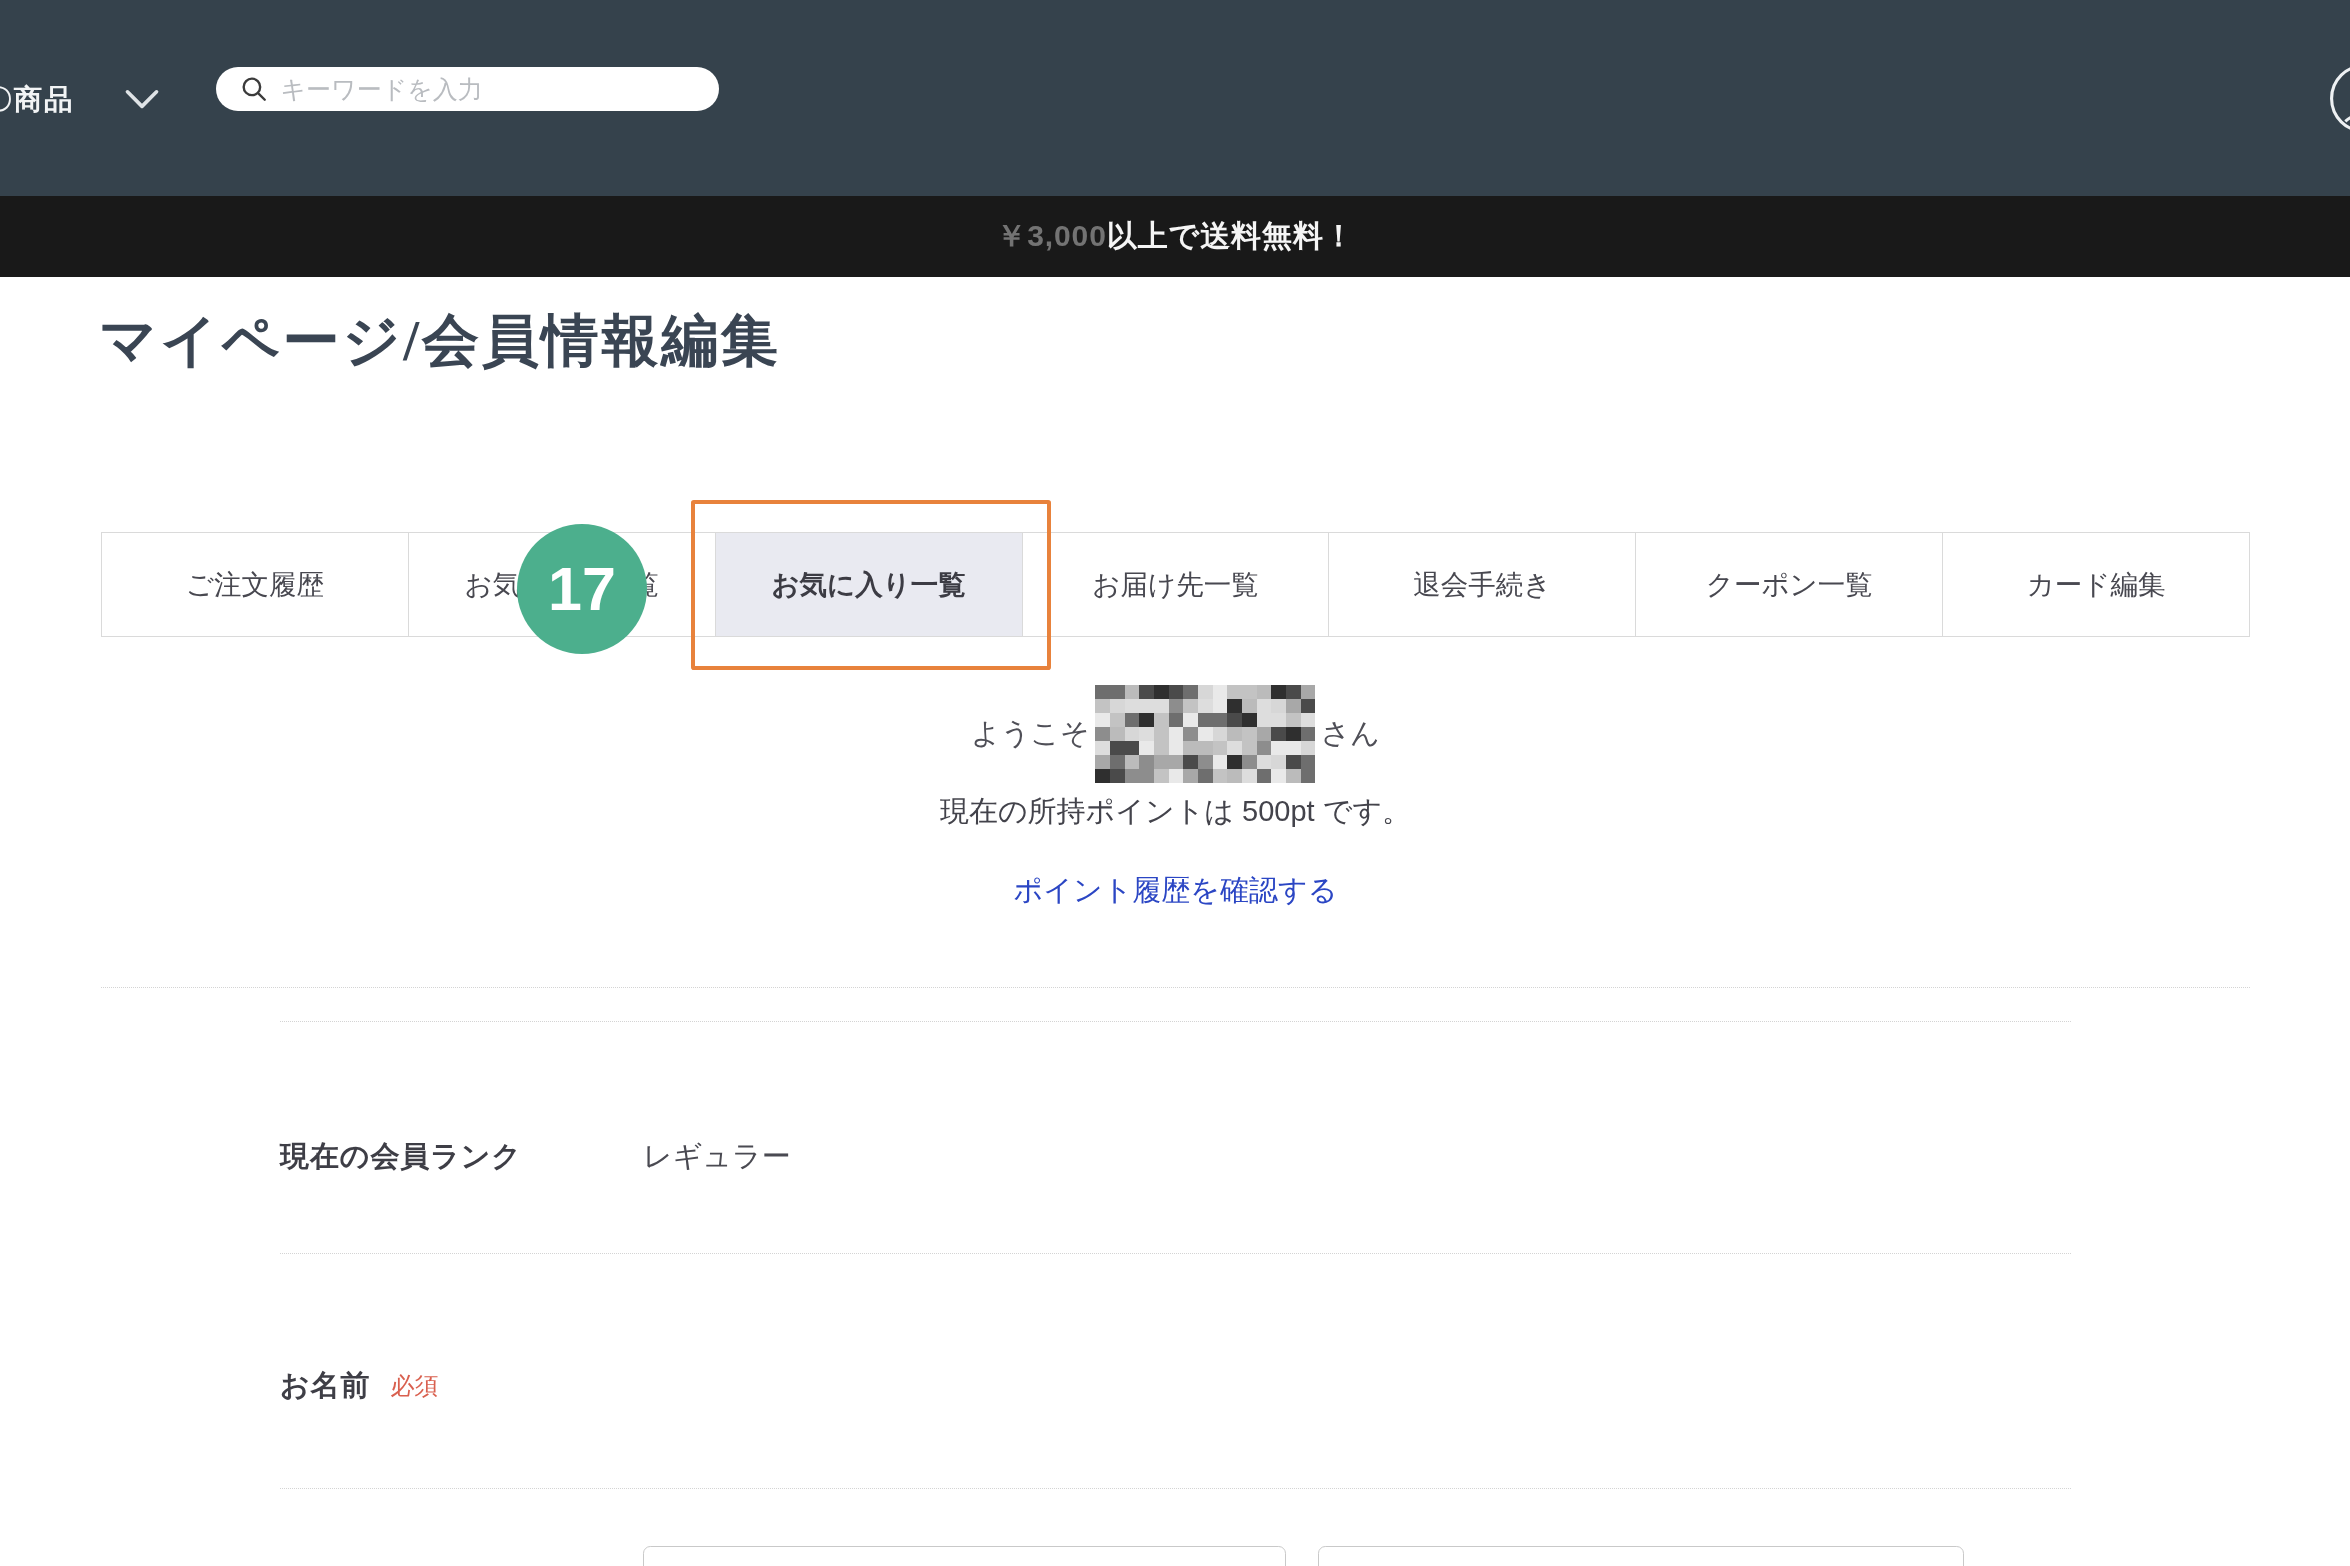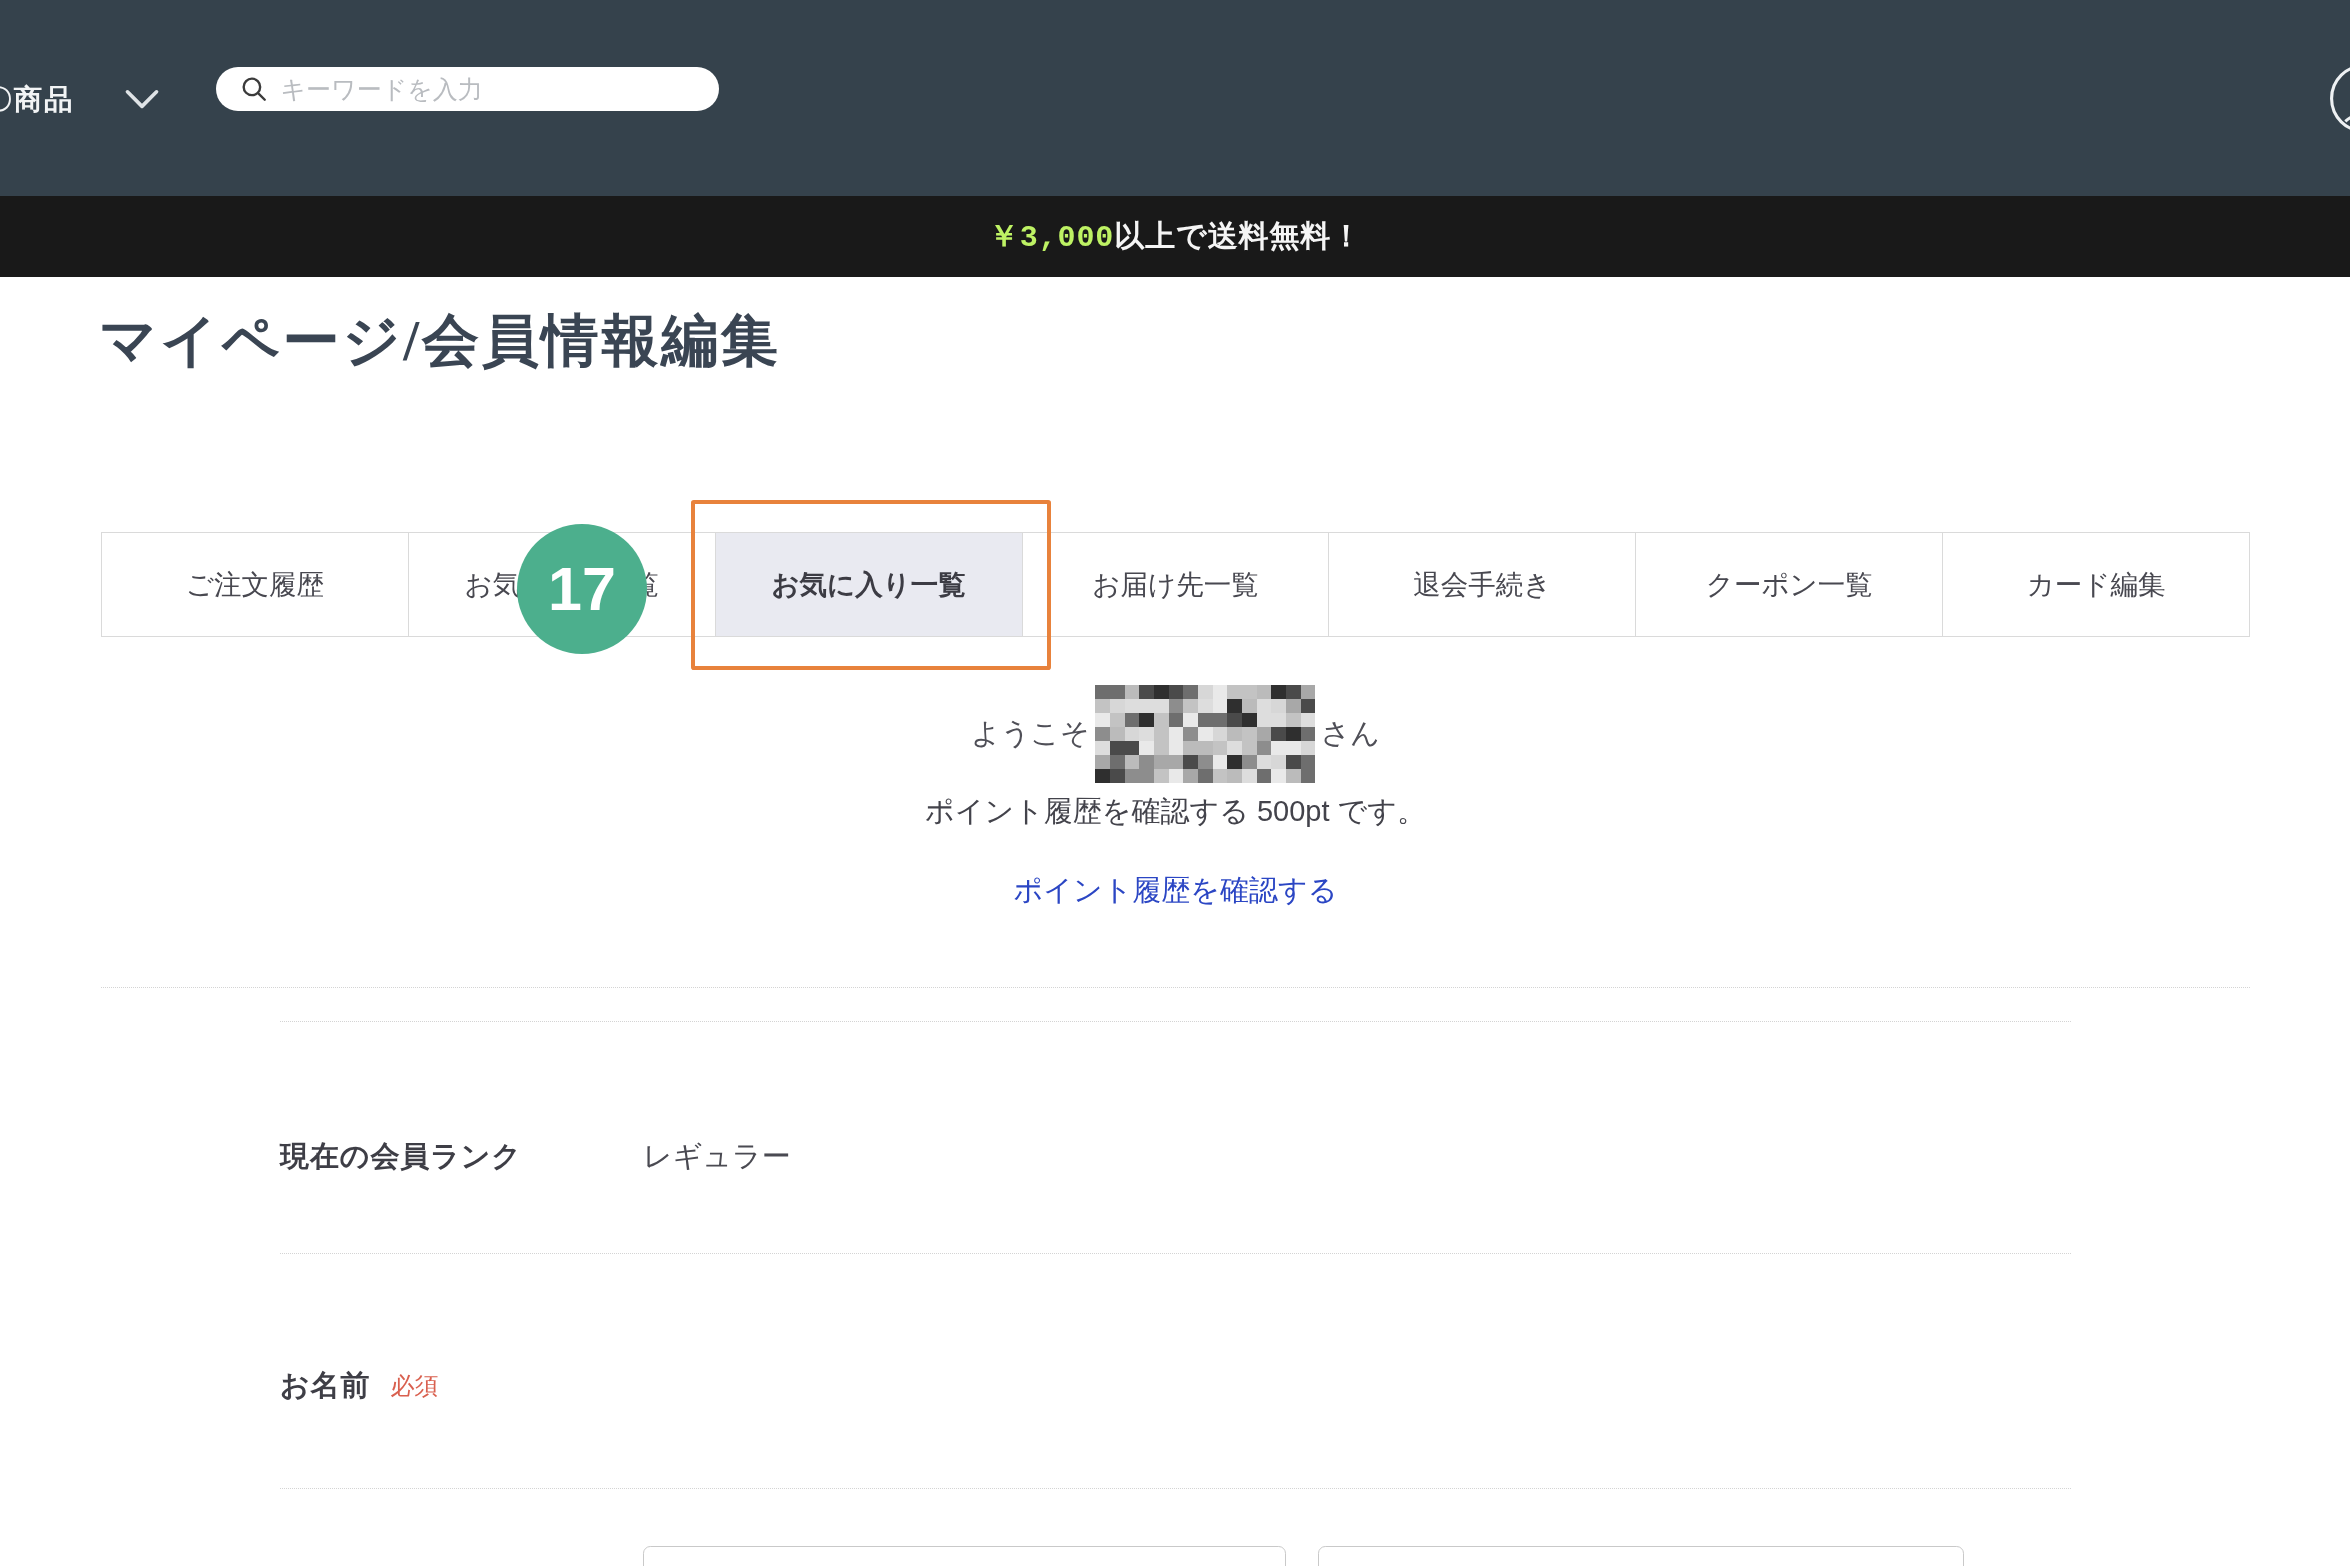--- a/index.html
+++ b/index.html
@@ -12,21 +12,21 @@
   .nav-item { position:absolute; left:-16.5px; top:81px; color:#f2f4f5; font-size:28.5px; font-weight:bold; letter-spacing:1.8px; }
   .chevron { position:absolute; left:122px; top:88px; }
   .search-pill { position:absolute; left:216px; top:67px; width:503px; height:44px; background:#ffffff; border-radius:31px; display:flex; align-items:center; padding-left:24px; }
   .search-pill svg { flex:0 0 auto; }
   .search-input { border:none; outline:none; background:transparent; font-size:25px; color:#333; margin-left:13px; width:404px; font-family:"Liberation Sans","DejaVu Sans",sans-serif; }
   .search-input::placeholder { color:#b9bcc0; }
   .account-icon { position:absolute; left:2327px; top:61px; }
 
   
   .banner { position:absolute; left:0; top:196px; width:2351px; height:81px; background:#191919; display:flex; align-items:center; justify-content:center; }
-  .banner .amount { color:#bef264; font-size:30px; font-weight:bold; letter-spacing:0.9px;font-family:Liberation Mono, monospace; }
+  .banner .amount { color:#737373; font-size:30px; font-weight:bold; letter-spacing:0.9px; }
   .banner .msg { color:#f5f5f5; font-size:30px; font-weight:bold; letter-spacing:0.9px; }
 
   
   .page-title { position:absolute; left:99px; top:303px; font-family:"Liberation Serif","DejaVu Serif",serif; font-size:57px; font-weight:600; color:#3a4553; letter-spacing:2.8px; }
 
   
   .tabbar { position:absolute; left:101px; top:532px; width:2149px; height:105px; display:flex; border:0.9px solid #dadada; background:#ffffff;text-align:right; }
   .tab { flex:1 1 0; display:flex; align-items:center; justify-content:center; font-size:27.5px; color:#484850; border-right:0.9px solid #dadada; background:#ffffff; cursor:pointer; }
   .tab:last-child { border-right:none; }
   .tab.active { background:#e9eaf1; font-weight:bold; color:#3c3c44; }
@@ -210,21 +210,21 @@
         <span style="background: rgb(187, 187, 187);"></span>
         <span style="background: rgb(221, 221, 221);"></span>
         <span style="background: rgb(110, 110, 110);"></span>
         <span style="background: rgb(233, 233, 233);"></span>
         <span style="background: rgb(187, 187, 187);"></span>
         <span style="background: rgb(110, 110, 110);"></span>
       </span>
     <span>さん</span>
   </div>
 
-  <div class="points-line">ポイント履歴を確認する 500pt です。</div>
+  <div class="points-line">現在の所持ポイントは 500pt です。</div>
   <div class="points-link">ポイント履歴を確認する</div>
 
   <div class="divider-wide"></div>
   <div class="divider-form d1"></div>
   <div class="divider-form d2"></div>
   <div class="divider-form d3"></div>
 
   <div class="row-label rank-label">現在の会員ランク</div>
   <div class="rank-value">レギュラー</div>
 

